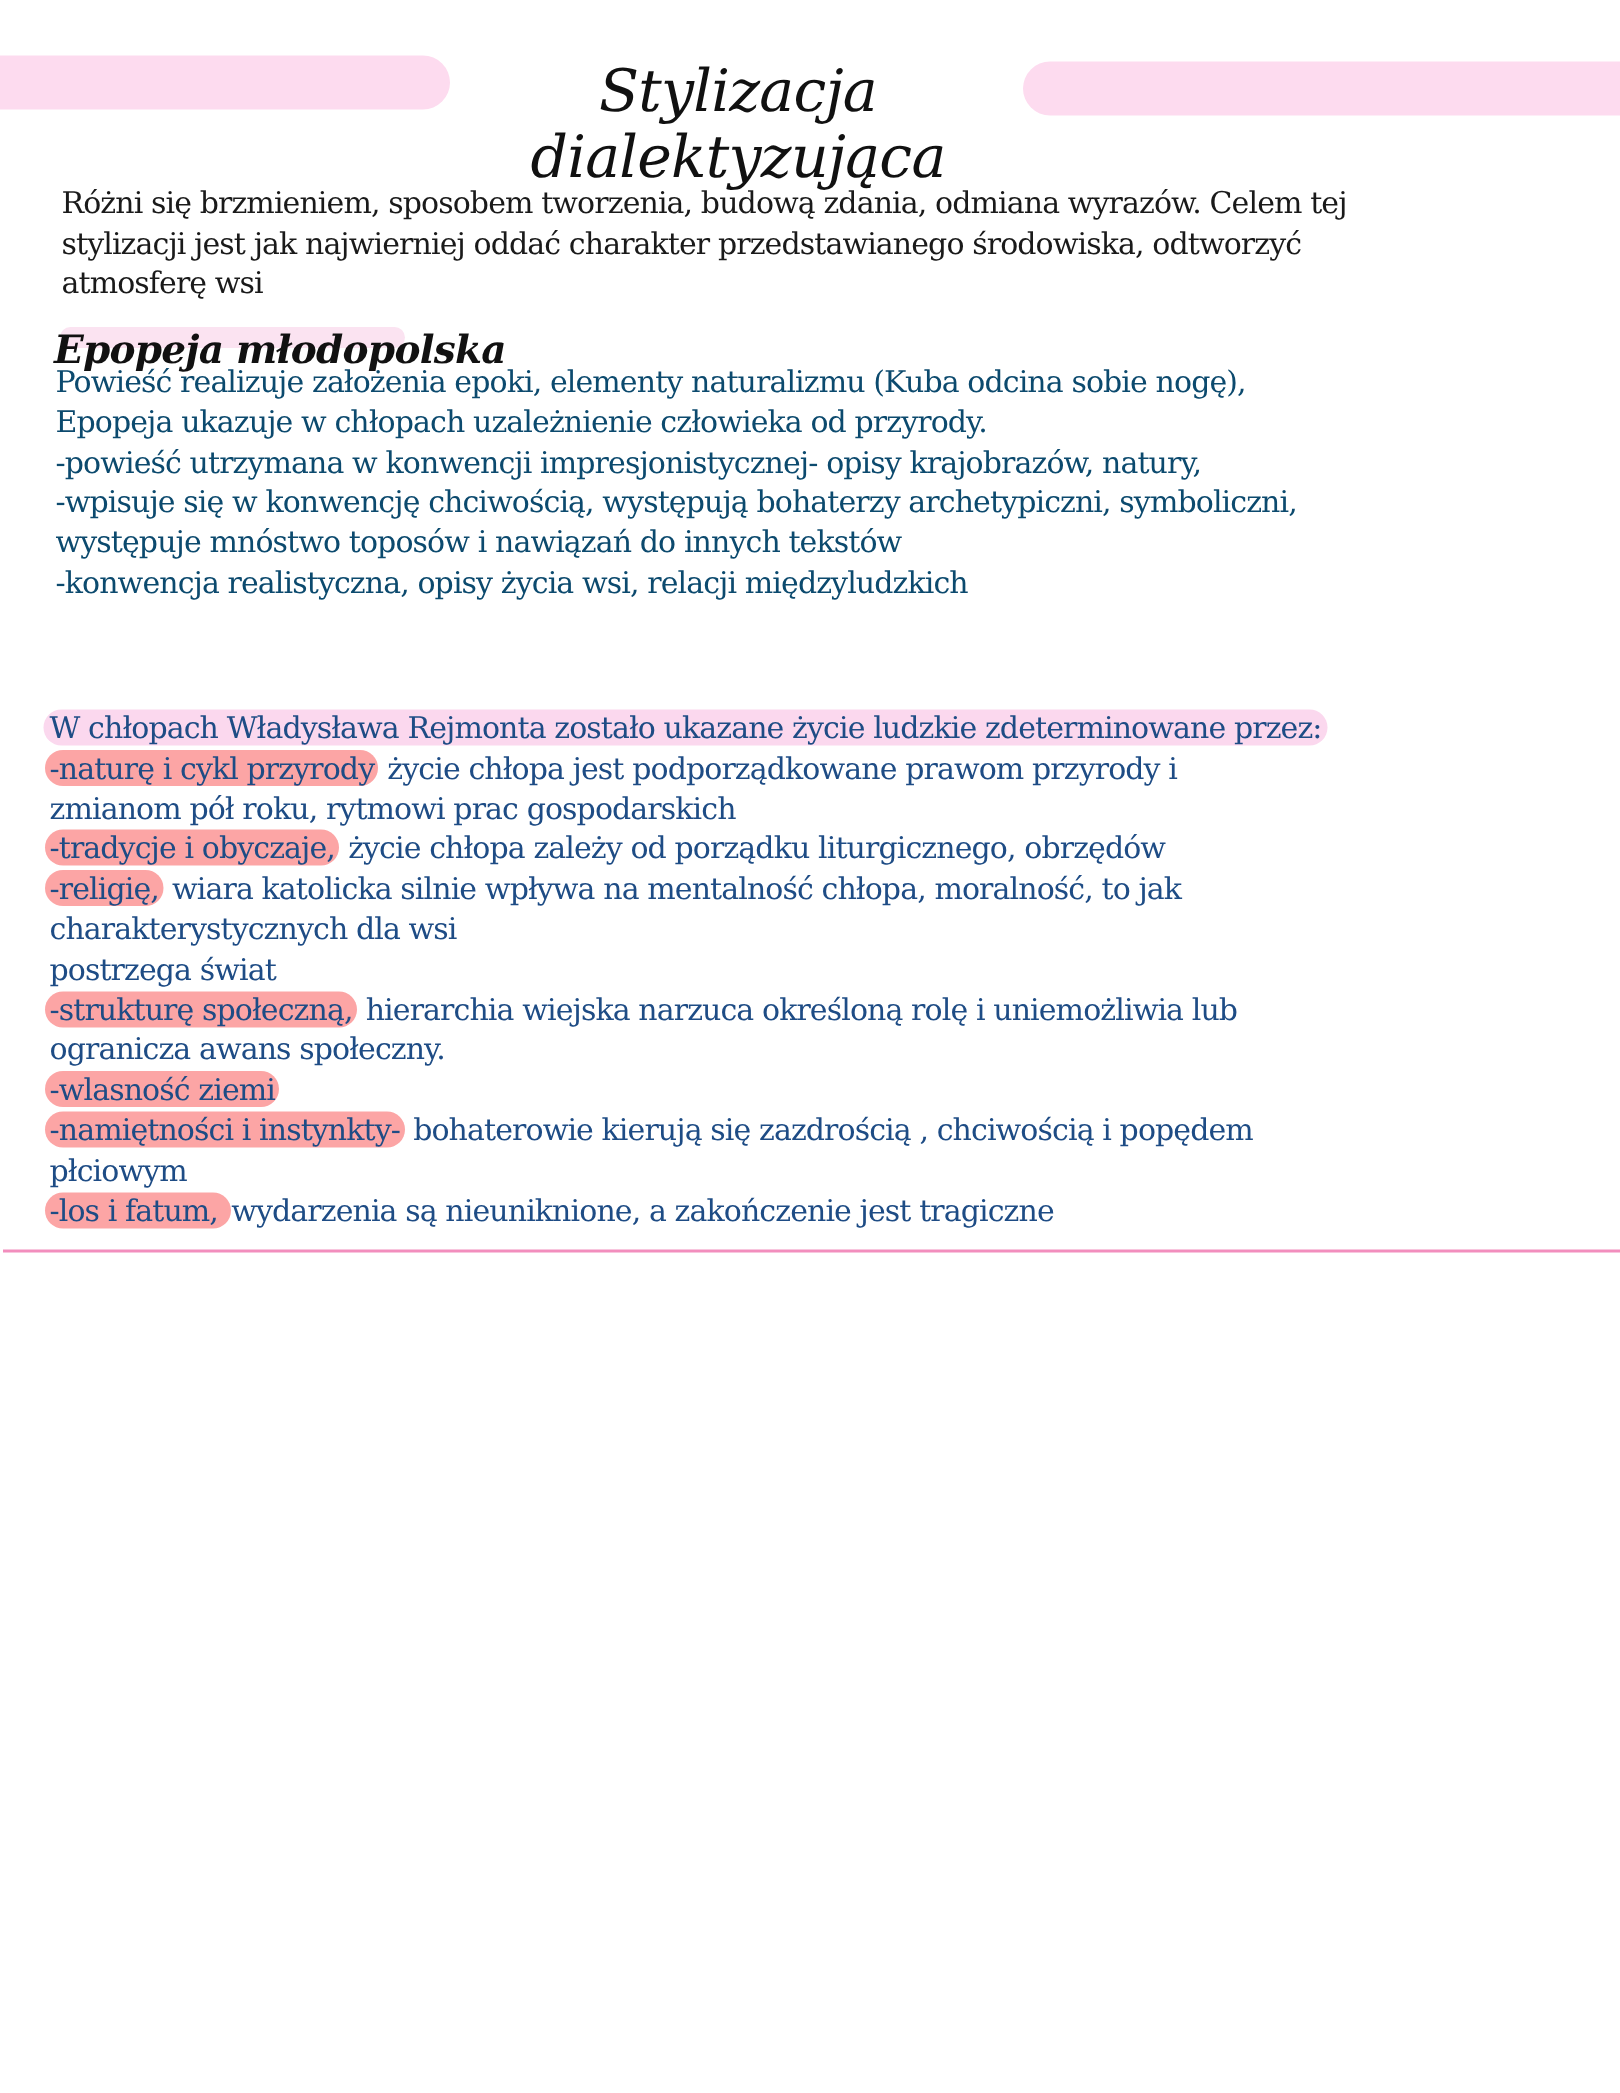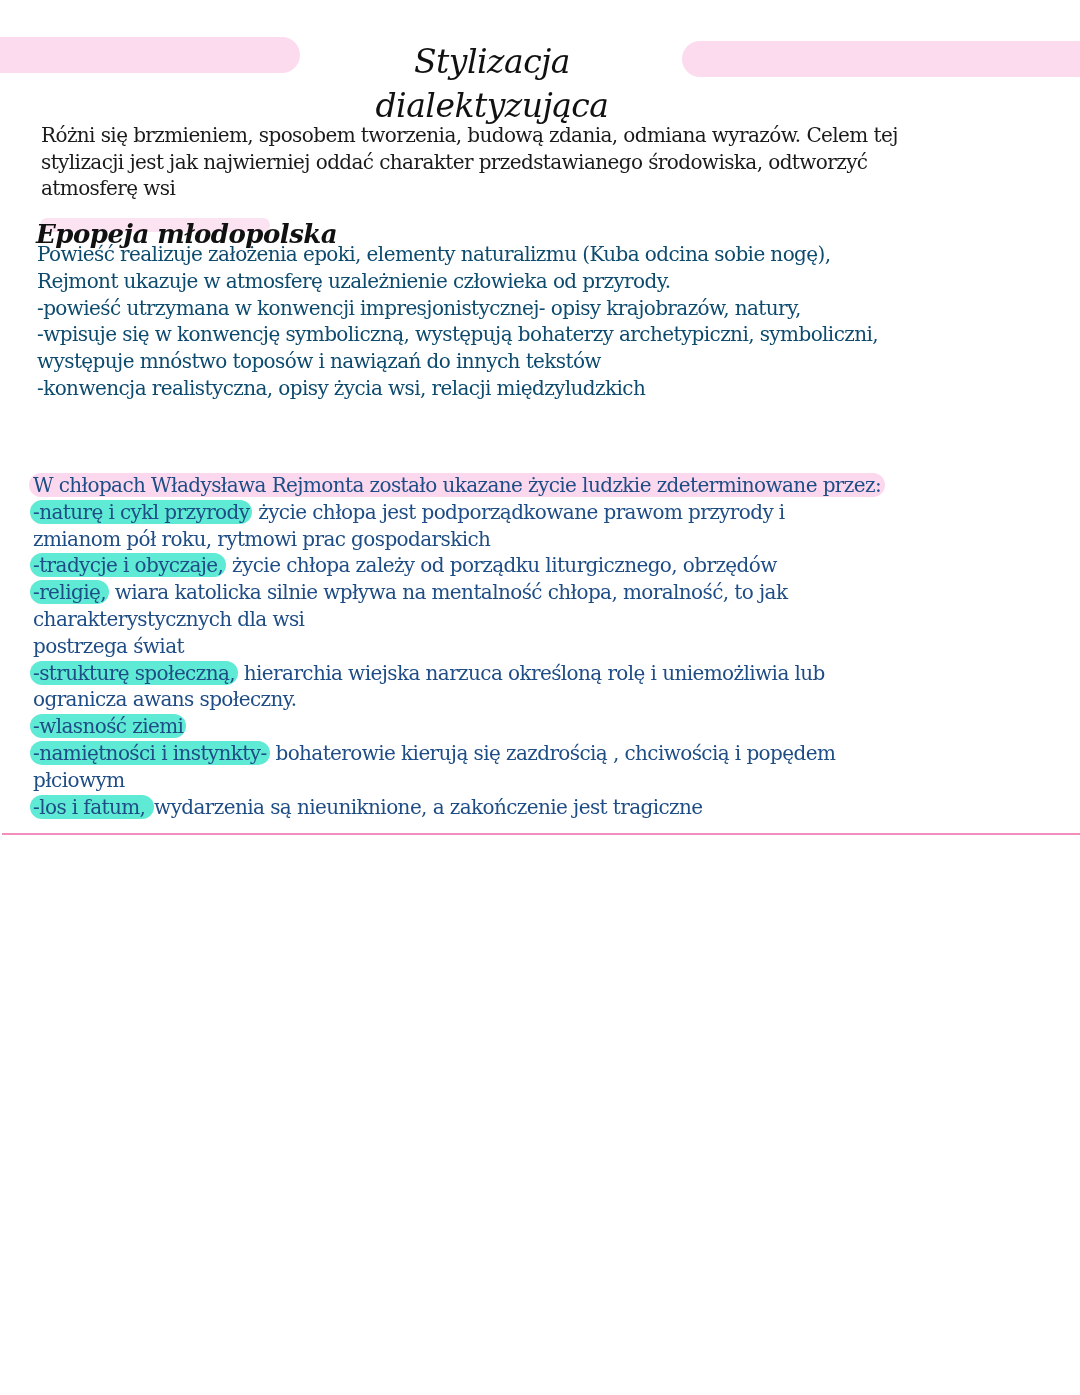--- a/index.html
+++ b/index.html
@@ -33,21 +33,21 @@
       border-radius: 18px 0 0 18px;
     }
     .page-title {
       position: absolute;
       left: 302px;
       top: 40px;
       width: 380px;
       text-align: center;
       font-family: "DejaVu Serif", "Liberation Serif", serif;
       font-style: italic;
-      font-size: 33px;
+      font-size: 39px;
       line-height: 44px;
       color: #111111;
       letter-spacing: -0.5px;
     }
     .intro {
       position: absolute;
       left: 41px;
       top: 90px;
       width: 1010px;
       font-family: "DejaVu Serif", serif;
@@ -96,21 +96,21 @@
       left: 33px;
       top: 472px;
       width: 1010px;
       font-family: "DejaVu Serif", serif;
       font-size: 20px;
       line-height: 26.8px;
       color: #1e4c85;
       letter-spacing: -0.6px;
     }
     .hl {
-      background: #5eead4;
+      background: #fca5a5;
       border-radius: 12px;
       padding: 0 3px;
       margin-left: -3px;
     }
     .intro-line-hl {
       background: #fbd8ee;
       border-radius: 14px;
       padding: 0 4px;
       margin-left: -4px;
     }
@@ -134,23 +134,23 @@
   <span class="line">Różni się brzmieniem, sposobem tworzenia, budową zdania, odmiana wyrazów. Celem tej</span>
   <span class="line">stylizacji jest jak najwierniej oddać charakter przedstawianego środowiska, odtworzyć</span>
   <span class="line">atmosferę wsi</span>
 </div>
 
 <div class="heading-underlay"></div>
 <div class="section-heading">Epopeja młodopolska</div>
 
 <div class="epopeja">
   <span class="line">Powieść realizuje założenia epoki, elementy naturalizmu (Kuba odcina sobie nogę),</span>
-  <span class="line">Rejmont ukazuje w atmosferę uzależnienie człowieka od przyrody.</span>
+  <span class="line">Epopeja ukazuje w chłopach uzależnienie człowieka od przyrody.</span>
   <span class="line">-powieść utrzymana w konwencji impresjonistycznej- opisy krajobrazów, natury,</span>
-  <span class="line">-wpisuje się w konwencję symboliczną, występują bohaterzy archetypiczni, symboliczni,</span>
+  <span class="line">-wpisuje się w konwencję chciwością, występują bohaterzy archetypiczni, symboliczni,</span>
   <span class="line">występuje mnóstwo toposów i nawiązań do innych tekstów</span>
   <span class="line">-konwencja realistyczna, opisy życia wsi, relacji międzyludzkich</span>
 </div>
 
 <div class="determinants">
   <span class="line"><span class="intro-line-hl">W chłopach Władysława Rejmonta zostało ukazane życie ludzkie zdeterminowane przez:</span></span>
 
   <span class="line"><span class="hl">-naturę i cykl przyrody</span><span> życie chłopa jest podporządkowane prawom przyrody i</span></span>
   <span class="line">zmianom pół roku, rytmowi prac gospodarskich</span>
 

